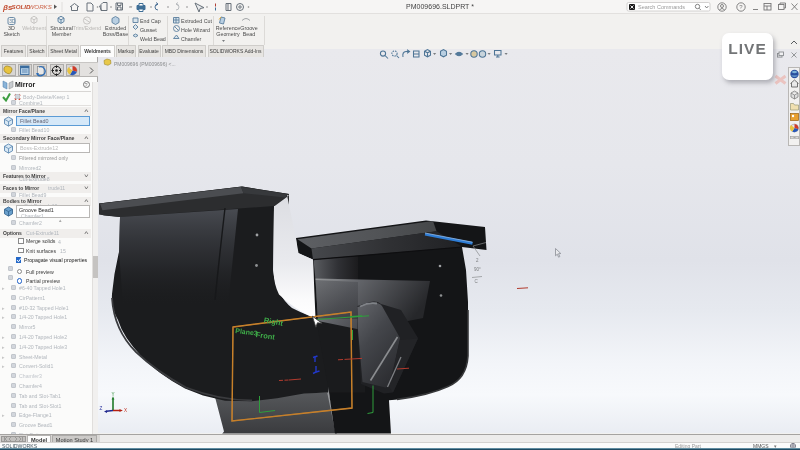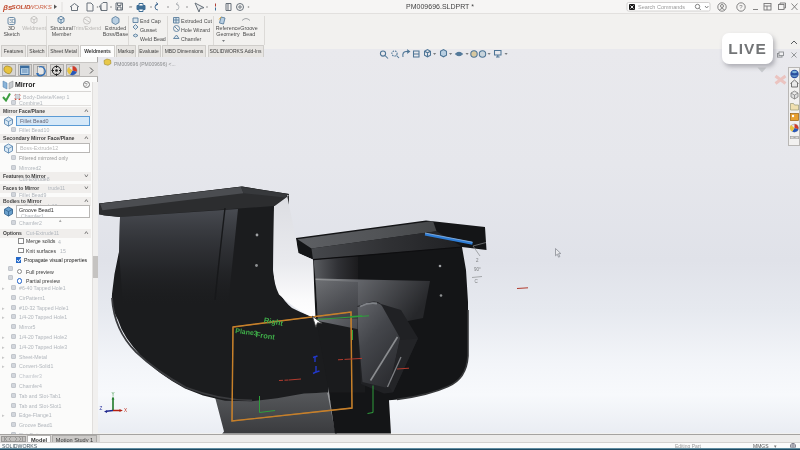--- a/index.html
+++ b/index.html
@@ -37,21 +37,21 @@
 .cbx{position:absolute;width:5.5px;height:5.5px;background:#fff;border:1px solid #8a8a8a;}
 .lbl6{position:absolute;font-size:5.2px;color:#3a3a3a;white-space:nowrap;}
 #pscroll{position:absolute;left:91.5px;top:25px;width:6px;height:352px;background:#F1F0EF;border-left:1px solid #E0DEDC;}
 #pthumb{position:absolute;left:0.5px;top:174px;width:5px;height:22px;background:#C5C3C1;}
 
 #btabs{position:absolute;left:0;top:433.5px;width:800px;height:8px;background:#D9D7D5;border-top:1px solid #A5A3A1;}
 #bstatus{position:absolute;left:0;top:441.5px;width:800px;height:6px;background:#FBFBFB;border-top:1px solid #D4D2D0;}
 #bteal{position:absolute;left:0;top:447.5px;width:800px;height:2.5px;background:linear-gradient(180deg,#9FC6D4 0%,#2E5E77 45%,#143B51 100%);}
 .btab{position:absolute;top:0px;height:8px;font-size:5.6px;color:#333;text-align:center;}
 
-#live{position:absolute;left:722px;top:33px;width:51px;height:31px;background:#FFFFFF;border-radius:7px;
+#live{position:absolute;left:722px;top:33px;width:51px;height:47px;background:#FFFFFF;border-radius:7px;
  box-shadow:2px 3px 4px rgba(120,120,130,.5);color:#737577;font-weight:bold;font-size:15.5px;text-align:center;line-height:31px;letter-spacing:1px;}
 
 #taskstrip{position:absolute;left:787.5px;top:67px;width:12.5px;height:79px;background:#F2F1F0;border:1px solid #B9B7B5;}
 </style>
 </head>
 <body>
 <div id="app">
 
   <div id="titlebar"></div>
   <div id="title">PM009696.SLDPRT *</div>

